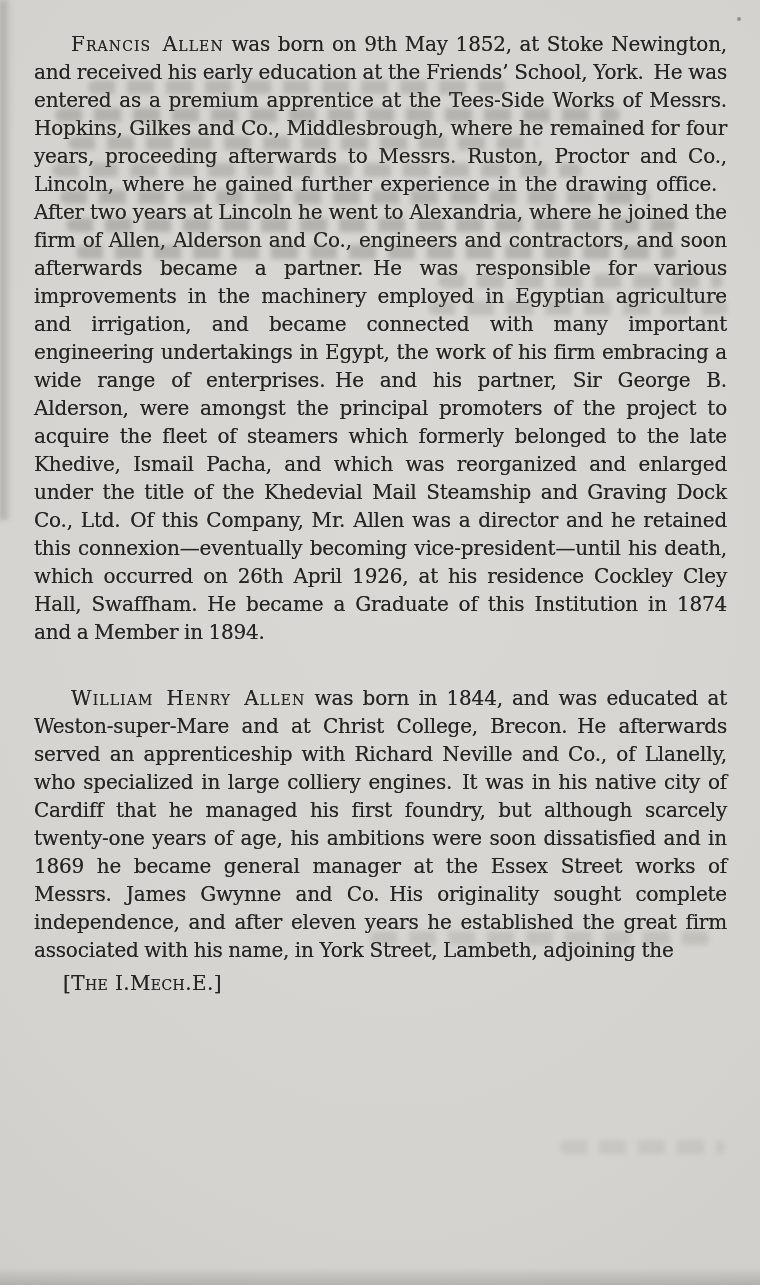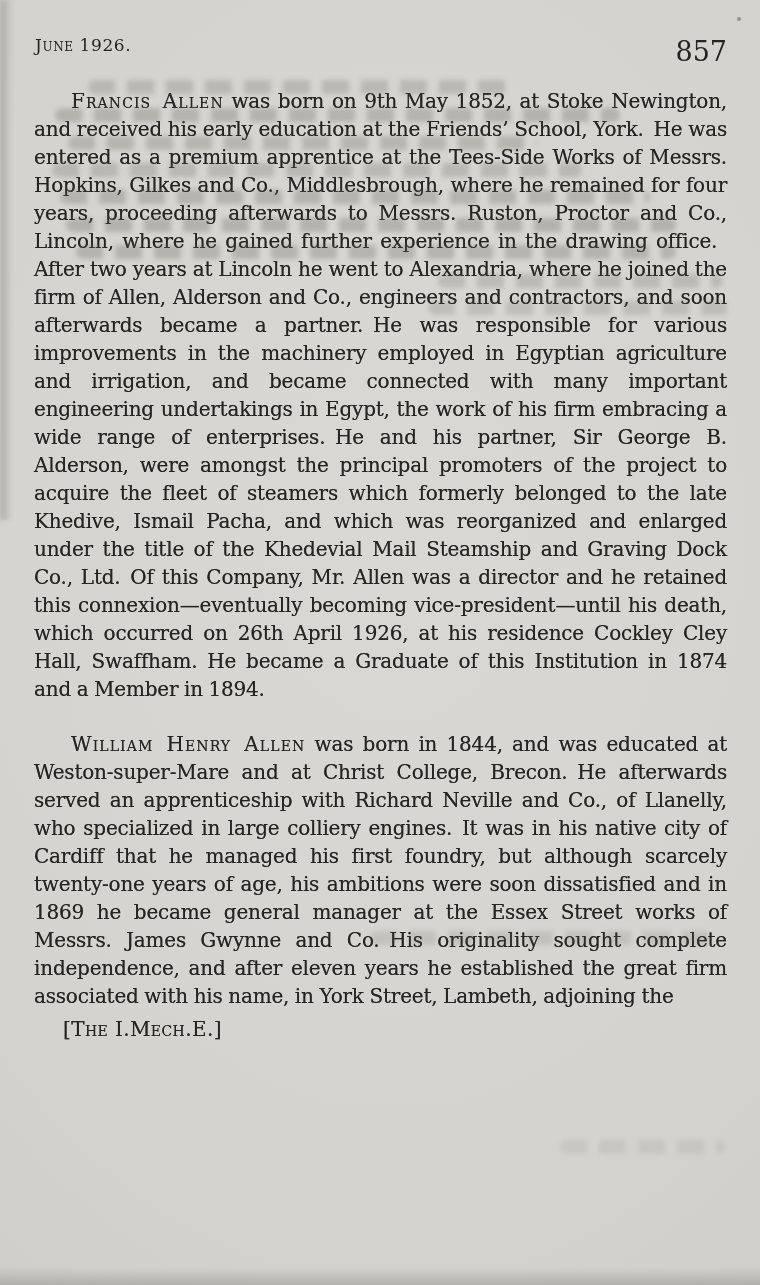--- a/index.html
+++ b/index.html
@@ -67,21 +67,21 @@
     margin: 30px 33px 0 34px;
     text-align: justify;
     font-size: 20px;
     line-height: 28px;
     text-indent: 37px;
     letter-spacing: -0.2px;
     word-spacing: -0.5px;
     text-shadow: 0 0 0.6px rgba(32,30,27,0.65);
     hyphens: none;
   }
-  .memoir + .memoir { margin-top: 27px; }
+  .memoir + .memoir { margin-top: 38px; }
   .subject-name {
     font-variant: small-caps;
     letter-spacing: 1.1px;
     word-spacing: 2px;
   }
   .printer-signature {
     margin: 7px 0 0 63px;
     font-size: 20px;
     font-variant: small-caps;
     letter-spacing: 0.4px;
@@ -110,24 +110,20 @@
     <div class="ghost-line" style="top:163px; left:52px;  width:530px; opacity:.52;"></div>
     <div class="ghost-line" style="top:190px; left:60px;  width:590px; opacity:.60;"></div>
     <div class="ghost-line" style="top:218px; left:66px;  width:610px; opacity:.62;"></div>
     <div class="ghost-line" style="top:245px; left:76px;  width:600px; opacity:.60;"></div>
     <div class="ghost-line" style="top:274px; left:438px; width:285px; opacity:.48;"></div>
     <div class="ghost-line" style="top:301px; left:428px; width:300px; opacity:.42;"></div>
     <div class="ghost-line" style="top:931px; left:370px; width:340px; opacity:.34;"></div>
     <div class="ghost-line" style="top:1140px; left:560px; width:165px; opacity:.22;"></div>
   </div>
 
-  <header class="running-head">
-    <span class="issue-date">June 1926.</span>
-    <span class="page-number">857</span>
-  </header>
 
 
   <p class="memoir"><span class="subject-name">Francis Allen</span>
     <span>was born on 9th May 1852, at Stoke Newington, and received his early education at the Friends’ School, York. He was entered as a premium apprentice at the Tees-Side Works of Messrs. Hopkins, Gilkes and Co., Middlesbrough, where he remained for four years, proceeding afterwards to Messrs. Ruston, Proctor and Co., Lincoln, where he gained further experience in the drawing office. After two years at Lincoln he went to Alexandria, where he joined the firm of Allen, Alderson and Co., engineers and contractors, and soon afterwards became a partner. He was responsible for various improvements in the machinery employed in Egyptian agriculture and irrigation, and became connected with many important engineering undertakings in Egypt, the work of his firm embracing a wide range of enterprises. He and his partner, Sir George B. Alderson, were amongst the principal promoters of the project to acquire the fleet of steamers which formerly belonged to the late Khedive, Ismail Pacha, and which was reorganized and enlarged under the title of the Khedevial Mail Steamship and Graving Dock Co., Ltd. Of this Company, Mr. Allen was a director and he retained this connexion—eventually becoming vice-president—until his death, which occurred on 26th April 1926, at his residence Cockley Cley Hall, Swaffham. He became a Graduate of this Institution in 1874 and a Member in 1894.</span></p>
 
   <p class="memoir"><span class="subject-name">William Henry Allen</span>
     <span>was born in 1844, and was educated at Weston-super-Mare and at Christ College, Brecon. He afterwards served an apprenticeship with Richard Neville and Co., of Llanelly, who specialized in large colliery engines. It was in his native city of Cardiff that he managed his first foundry, but although scarcely twenty-one years of age, his ambitions were soon dissatisfied and in 1869 he became general manager at the Essex Street works of Messrs. James Gwynne and Co. His originality sought complete independence, and after eleven years he established the great firm associated with his name, in York Street, Lambeth, adjoining the</span></p>
 
   <div class="printer-signature">[The I.Mech.E.]</div>
 

